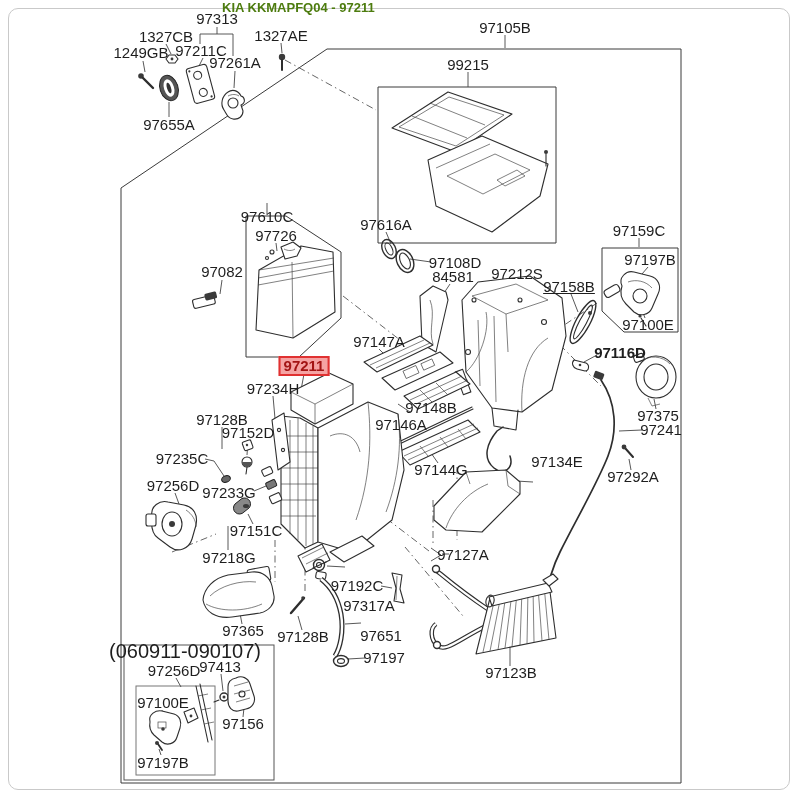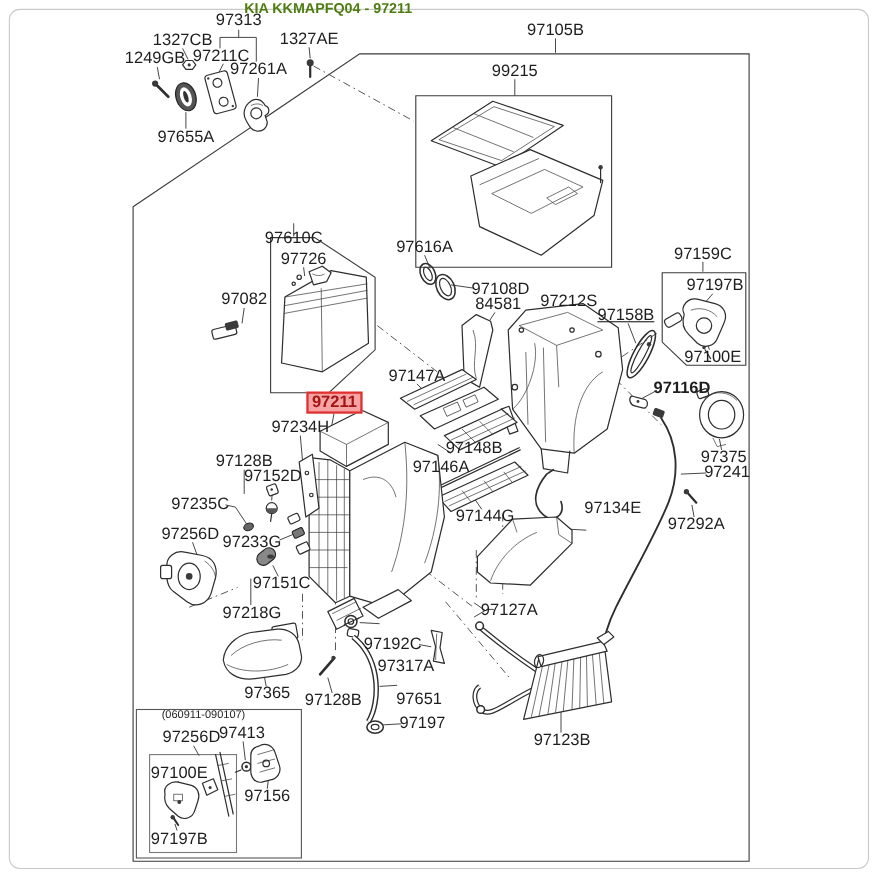--- a/index.html
+++ b/index.html
@@ -7,21 +7,21 @@
   #stage{position:relative;width:800px;height:800px;background:#fff;overflow:hidden}
   .frame{position:absolute;left:8px;top:8px;width:782px;height:782px;
          border:1px solid var(--frame,#c9c9c9);border-radius:10px;box-sizing:border-box}
   #art{position:absolute;left:0;top:0;z-index:1}
   .title{position:absolute;left:222px;top:0;font-size:13px;font-weight:600;
          color:#4d7c0f;white-space:nowrap;z-index:2}
   .lbl{position:absolute;transform:translate(-50%,-50%);font-size:15px;color:#1e1e1e;
        white-space:nowrap;z-index:3;line-height:16px}
   .lbl.hl{background:var(--hlf,#f5a3a3);border:2px solid var(--hlb,#e03131);
           color:var(--hlt,#a31414);padding:0 3px;line-height:16px}
-  .lbl.cap{font-size:10px}
+  .lbl.cap{font-size:20px}
   
   .s{stroke:#2e2e2e;stroke-width:1.1;fill:none;stroke-linejoin:round;stroke-linecap:round}
   .sf{stroke:#2e2e2e;stroke-width:1.1;fill:#fff;stroke-linejoin:round;stroke-linecap:round}
   .th{stroke:#3c3c3c;stroke-width:.65;fill:none}
   .ld{stroke:#454545;stroke-width:.9;fill:none}
   .dd{stroke:#555;stroke-width:.9;fill:none;stroke-dasharray:7 3.5 1.5 3.5}
   .dk{fill:#3a3a3a;stroke:none}
   .bx{stroke:#3a3a3a;stroke-width:1;fill:none}
 </style>
 </head>

